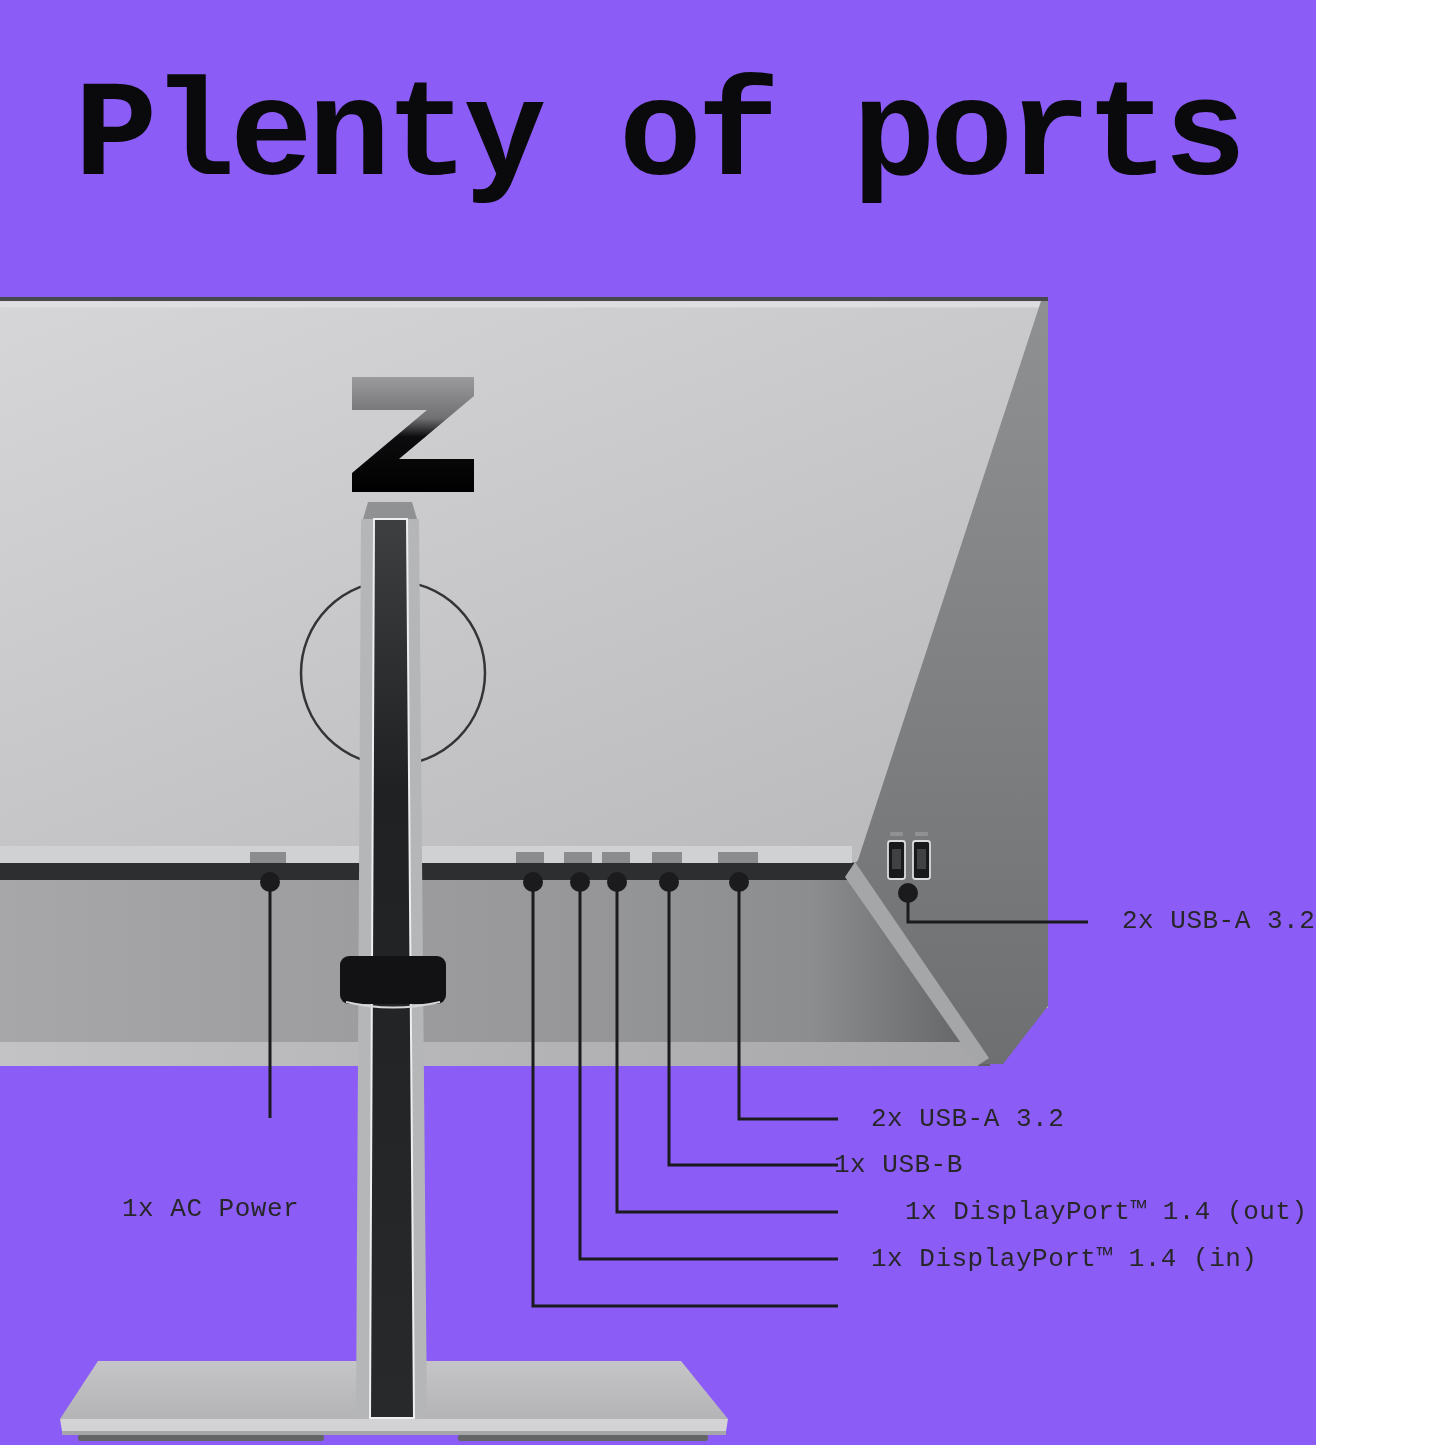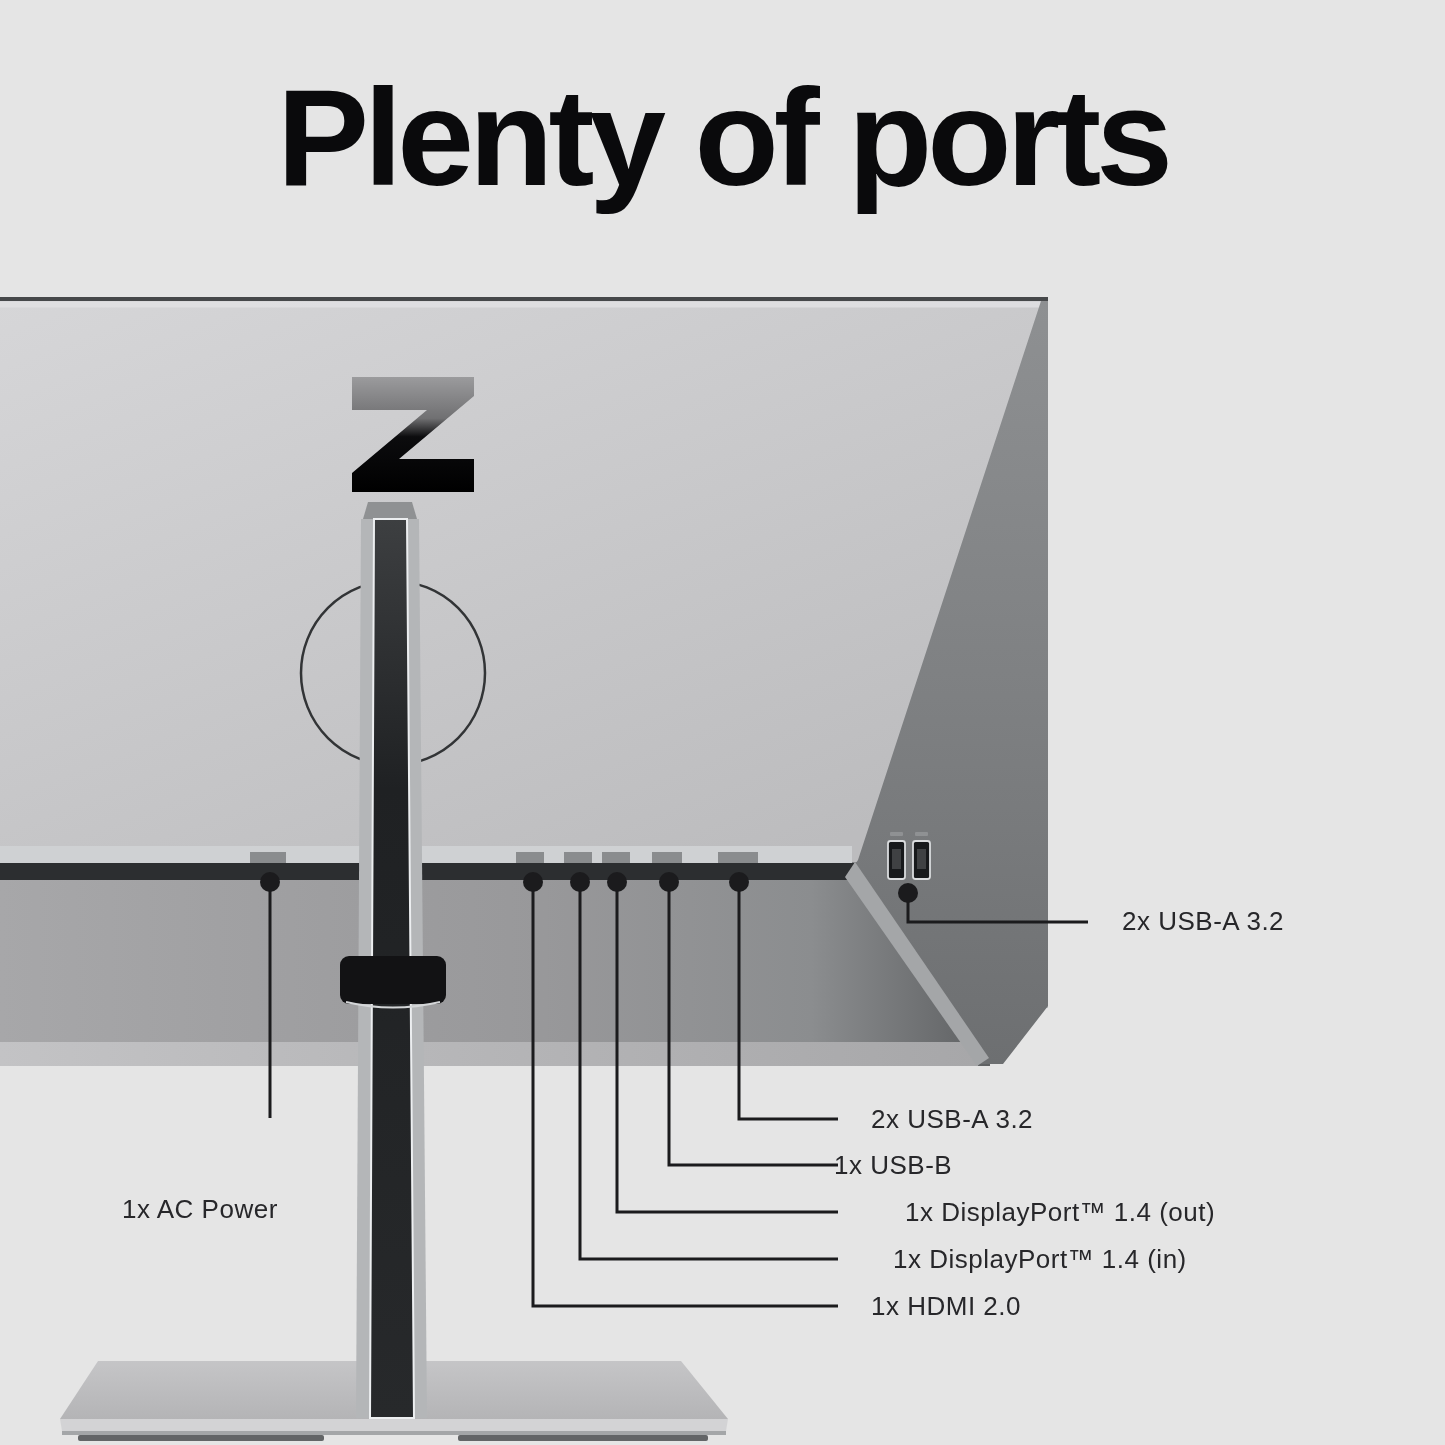--- a/index.html
+++ b/index.html
@@ -1,40 +1,40 @@
 <!DOCTYPE html>
 <html><head>
 <meta charset="utf-8">
 <style>
   html,body{margin:0;padding:0;background:#ffffff;}
   .canvas{
     position:relative;
-    width:1445px;height:1445px;
-    background:#e5e5e5;
+    width:1316px;height:1445px;
+    background:#8b5cf6;
     overflow:hidden;
-    font-family:Liberation Sans, sans-serif;
+    font-family:Liberation Mono, monospace;
   }
   .art{position:absolute;left:0;top:0;}
   .page-title{
     position:absolute;left:0;top:62px;width:100%;
     text-align:center;
     font-size:138px;font-weight:700;letter-spacing:-5px;
     color:#0a0a0c;line-height:1.1;margin:0;
   }
   .callout-label{
     position:absolute;
     font-size:26px;font-weight:400;letter-spacing:0.5px;
     color:#27272a;line-height:40px;white-space:nowrap;
   }
   .lbl-side-usb{left:1122px;top:901px;}
   .lbl-ac{left:122px;top:1189px;}
   .lbl-rear-usb{left:871px;top:1099px;}
   .lbl-usb-b{left:834px;top:1145px;}
   .lbl-dp-out{left:871px;top:1192px;margin-left:34px;}
-  .lbl-dp-in{left:893px;top:1239px;}
+  .lbl-dp-in{left:871px;top:1239px;}
   .lbl-hdmi{left:871px;top:1286px;}
 </style>
 </head>
 <body>
 
 <div class="canvas">
 
   <h1 class="page-title">Plenty of ports</h1>
 
   <svg class="art" width="1445" height="1445" viewBox="0 0 1445 1445">
@@ -150,15 +150,14 @@
       <circle cx="908" cy="893" r="10"></circle>
     </g>
   </svg>
 
   <div class="callout-label lbl-side-usb">2x USB-A 3.2</div>
   <div class="callout-label lbl-ac">1x AC Power</div>
   <div class="callout-label lbl-rear-usb">2x USB-A 3.2</div>
   <div class="callout-label lbl-usb-b">1x USB-B</div>
   <div class="callout-label lbl-dp-out">1x DisplayPort™ 1.4 (out)</div>
   <div class="callout-label lbl-dp-in">1x DisplayPort™ 1.4 (in)</div>
-  <div class="callout-label lbl-hdmi">1x HDMI 2.0</div>
 
 </div>
 
 </body></html>

